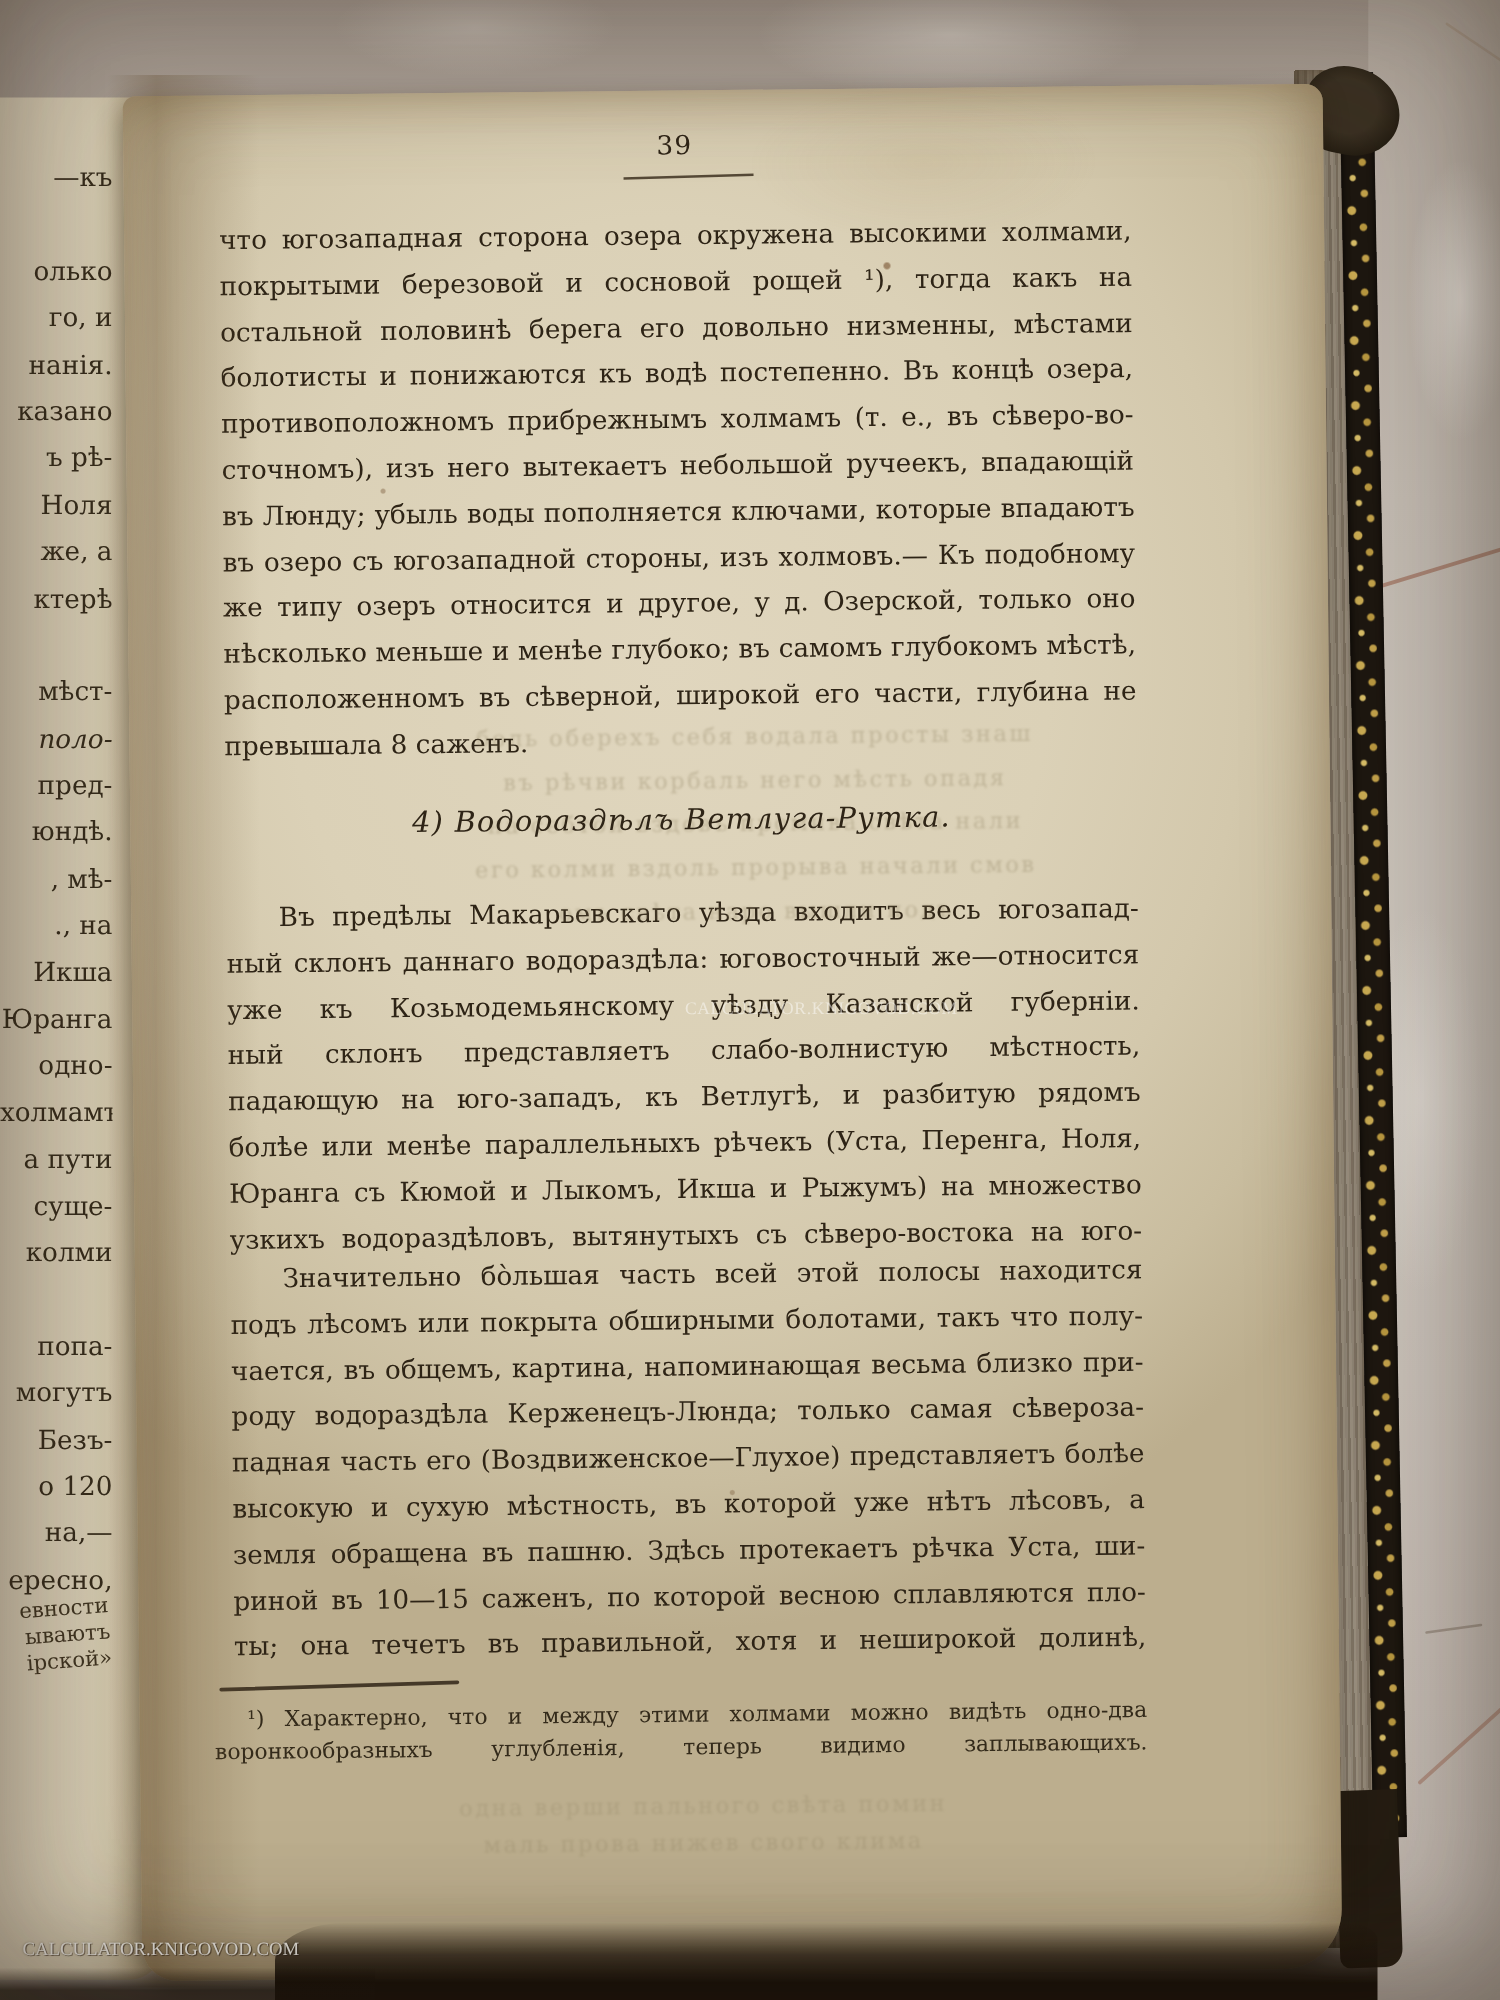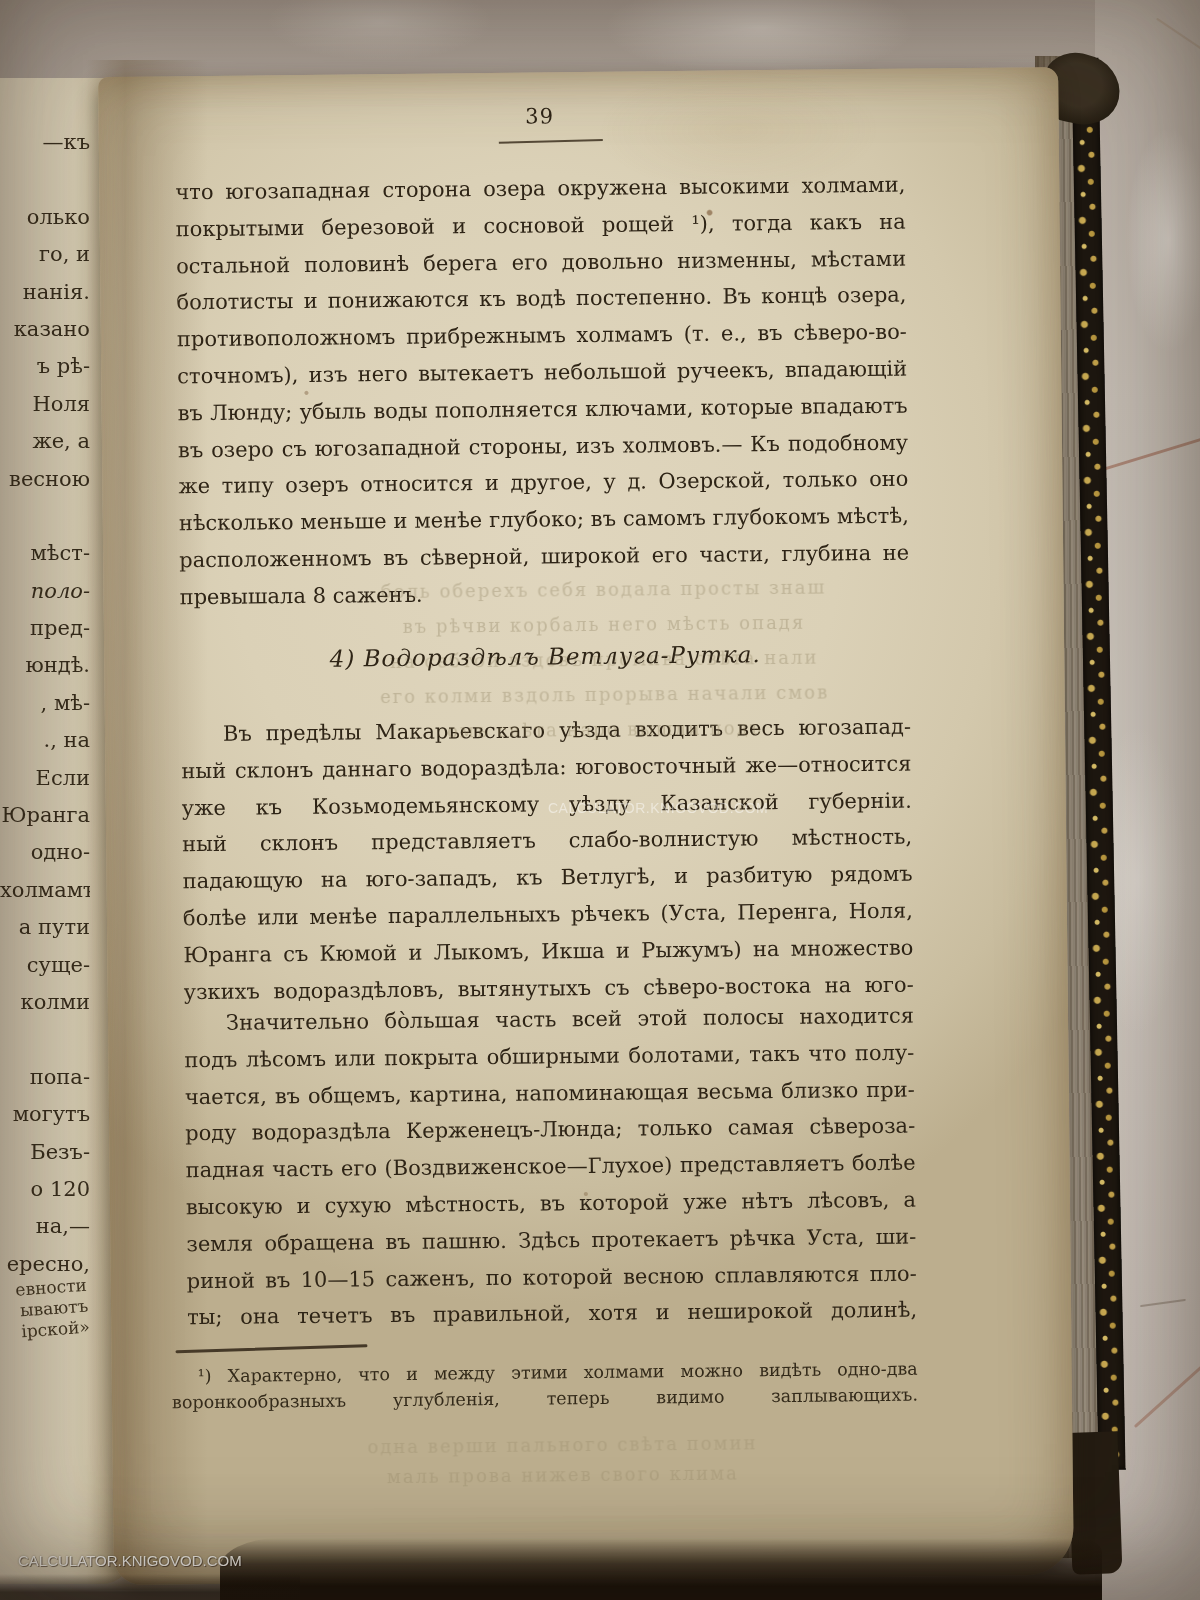--- a/index.html
+++ b/index.html
@@ -111,21 +111,21 @@
   
   .bb1{left:220px;top:1538px;width:882px;height:62px;z-index:7;
     background:linear-gradient(180deg,rgba(26,18,10,0) 0%,rgba(26,18,10,0.72) 42%,#130d07 78%);
     border-radius:60px 26px 0 0 / 30px 14px 0 0;}
   .bb2{left:0;top:1574px;width:300px;height:26px;z-index:7;
     background:linear-gradient(180deg,rgba(20,14,8,0) 0%,rgba(20,14,8,0.8) 70%);}
   .vignette{inset:0;z-index:10;pointer-events:none;
     box-shadow:inset 0 0 130px rgba(50,35,20,0.35), inset 0 -40px 80px rgba(40,28,15,0.25);}
 
   
-  .wm{font-family:Liberation Sans, sans-serif;z-index:9;white-space:nowrap;}
+  .wm{font-family:Liberation Serif, serif;z-index:9;white-space:nowrap;}
   .wm-mid{left:548px;top:800px;font-size:14px;color:rgba(255,255,255,0.48);letter-spacing:0.5px;}
   .wm-bottom{left:18px;top:1552px;font-size:15px;color:#f3f1ec;
     text-shadow:0 0 2px rgba(0,0,0,0.4),1px 1px 0 rgba(40,25,15,0.5);}
 </style>
 </head>
 <body>
 
 <div class="photo">
 
   <div class="marble"></div>
@@ -143,29 +143,29 @@
     <div class="left-frags">
         <div class="tline">—къ</div>
         <div class="tline">&nbsp;</div>
         <div class="tline">олько</div>
         <div class="tline">го, и</div>
         <div class="tline">нанія.</div>
         <div class="tline">казано</div>
         <div class="tline">ъ рѣ-</div>
         <div class="tline">Ноля</div>
         <div class="tline">же, а</div>
-        <div class="tline">весною</div>
+        <div class="tline">ктерѣ</div>
         <div class="tline">&nbsp;</div>
         <div class="tline">мѣст-</div>
         <div class="tline">поло-</div>
         <div class="tline">пред-</div>
         <div class="tline">юндѣ.</div>
         <div class="tline">, мѣ-</div>
         <div class="tline">., на</div>
-        <div class="tline">Если</div>
+        <div class="tline">Икша</div>
         <div class="tline">Юранга</div>
         <div class="tline">одно-</div>
         <div class="tline">холмамъ</div>
         <div class="tline">а пути</div>
         <div class="tline">суще-</div>
         <div class="tline">колми</div>
         <div class="tline">&nbsp;</div>
         <div class="tline">попа-</div>
         <div class="tline">могутъ</div>
         <div class="tline">Безъ-</div>

